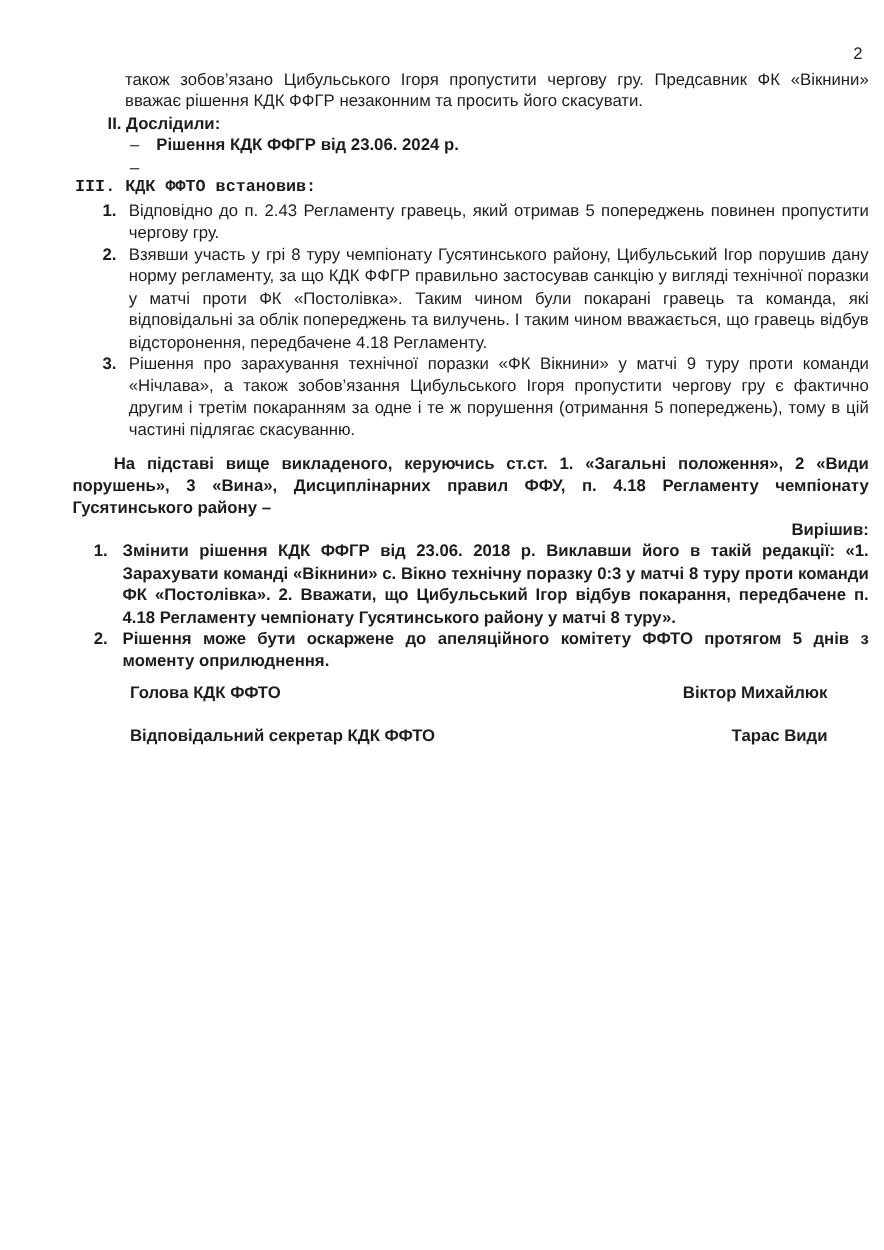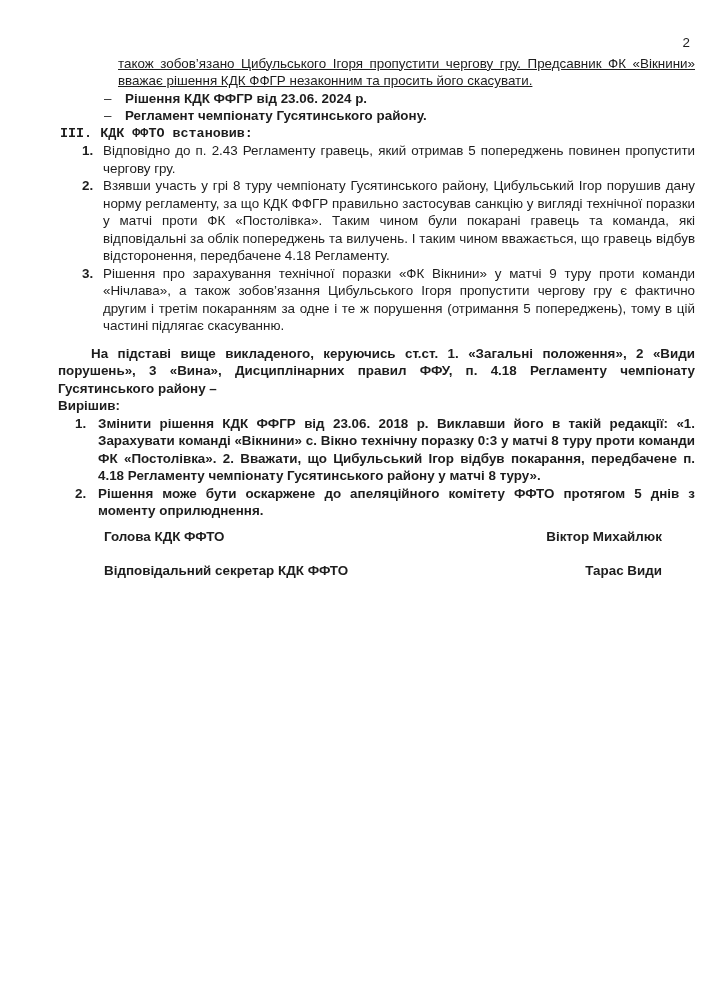--- a/index.html
+++ b/index.html
@@ -27,22 +27,21 @@
   }
   .page-number {
     text-align: right;
     padding-right: 5px;
     margin-bottom: 3px;
     font-weight: normal;
   }
   p { margin: 0; }
   .justify { text-align: justify; }
   .intro {
-    margin-left: 60px;
-    text-decoration: underline;
+    margin-left: 42px;
   }
   .h-roman {
     font-weight: bold;
     margin-left: 28px;
   }
   .h-roman.flush { margin-left: 2px; font-family: Liberation Mono, monospace; }
   .dash-item {
     display: flex;
     margin-left: 46px;
     font-weight: bold;
@@ -60,21 +59,21 @@
   .num-item.lvl2 { margin-left: 17px; font-weight: bold; }
   .num-item.lvl2 .num { flex: 0 0 23px; }
   .num-item.lvl2 .txt { flex: 1; text-align: justify; }
   .basis {
     font-weight: bold;
     text-align: justify;
     text-indent: 33px;
   }
   .center-h {
     font-weight: bold;
-    text-align: left;
+    text-align: right;
   }
   .gap-10 { height: 10px; }
   .gap-8  { height: 8px; }
   .gap-17 { height: 17px; }
   .sig-row {
     display: flex;
     justify-content: space-between;
     font-weight: bold;
     margin-left: 46px;
     margin-right: 33px;
@@ -84,29 +83,29 @@
 </head>
 <body>
 
 <div class="page">
   <div class="content">
 
     <div class="page-number">2</div>
 
     <p class="intro justify">також зобов’язано Цибульського Ігоря пропустити чергову гру. Предсавник ФК «Вікнини» вважає рішення КДК ФФГР незаконним та просить його скасувати.</p>
 
+    <div class="h-roman">II. Дослідили:</div>
 
     <div class="evidence-list">
       <div class="dash-item">
         <span class="dash">–</span>
         <span class="txt">Рішення КДК ФФГР від 23.06. 2024 р.</span>
       </div>
       <div class="dash-item">
         <span class="dash">–</span>
-        <span class="txt">Регламент чемпіонату Гусятинського району.</span>
       </div>
     </div>
 
     <div class="h-roman flush">III. КДК ФФТО встановив:</div>
 
     <div class="findings-list">
       <div class="num-item lvl1">
         <span class="num">1.</span>
         <div class="txt">Відповідно до п. 2.43 Регламенту гравець, який отримав 5 попереджень повинен пропустити чергову гру.</div>
       </div>

